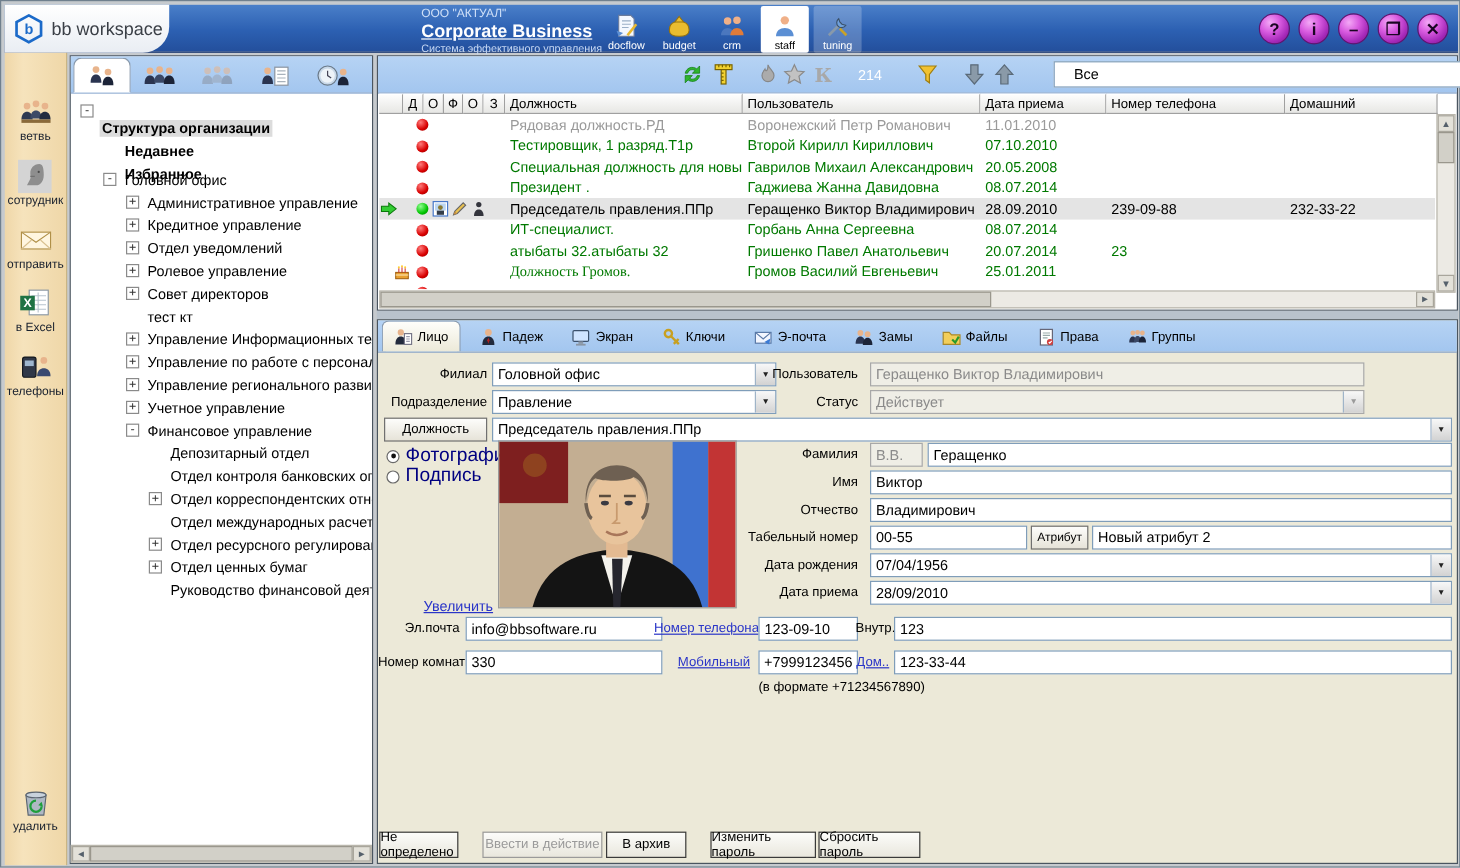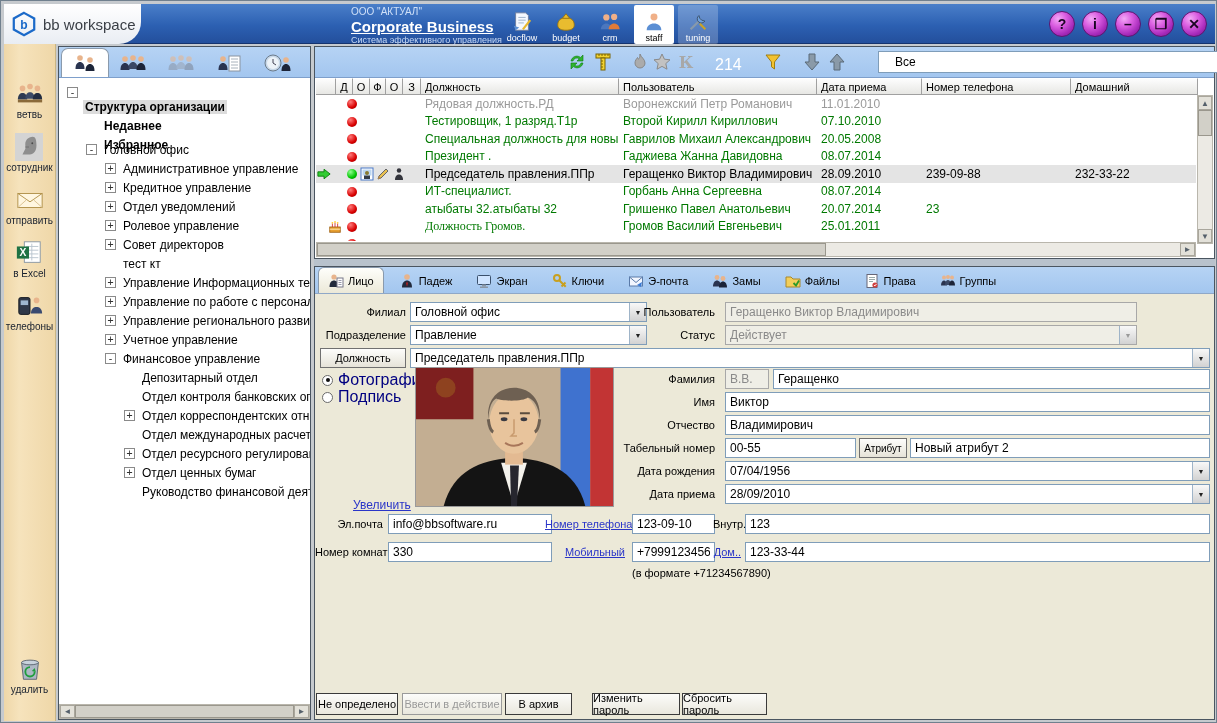--- a/index.html
+++ b/index.html
@@ -66,21 +66,21 @@
 .tree-hscroll .sbtn { width:15px; height:100%; }
 .tree-hscroll .sthumb { flex:1; }
 
 
 .grid-panel { position:absolute; left:313px; top:45px; width:901px; height:213px;
   background:#fff; border:1px solid #4A5560; }
 .grid-toolbar { position:absolute; left:0; top:0; right:0; height:31px;
   background:linear-gradient(#B6D3F4,#A3C6EF); border-bottom:1px solid #7E9FCB; }
 .gt-icon { position:absolute; top:5px; width:20px; height:20px; cursor:pointer; }
 .gt-icon svg { width:20px; height:20px; display:block; }
-.gt-count { position:absolute; left:400px; top:9px; color:#fff; font-size:16px; }
+.gt-count { position:absolute; left:400px; top:9px; color:#fff; font-size:12px; }
 .gt-combo { position:absolute; left:563px; top:4px; width:358px; height:22px; background:#fff;
   border:1px solid #7F9DB9; display:flex; align-items:center; font-size:12px; padding-left:16px; cursor:pointer; }
 .gt-combo .arrow { margin-left:auto; width:18px; height:100%; background:linear-gradient(#F6F6F6,#D2D2D2);
   border-left:1px solid #9FB4C8; display:flex; align-items:center; justify-content:center; font-size:7px; color:#777; }
 .grid-header { position:absolute; left:1px; right:18px; top:31px; height:17px; display:flex; }
 .gh-cell { background:linear-gradient(#FDFDFD,#E7E7E4); border-right:1px solid #A0A0A0; border-bottom:1px solid #A0A0A0;
   border-top:1px solid #fff; font-size:11px; color:#000; display:flex; align-items:center;
   padding-left:4px; overflow:hidden; white-space:nowrap; flex:none; cursor:pointer; }
 .gh-cell.narrow { justify-content:center; padding-left:0; }
 .grid-rows { position:absolute; left:1px; right:18px; top:48px; height:146px; overflow:hidden; }
@@ -843,20 +843,20 @@
     <input class="xp-input" style="left: 317px; top: 247px; width: 83px;" value="123-09-10">
     <span class="flabel" style="left:398px;top:251px;width:28px">Внутр.</span>
     <input class="xp-input" style="left: 430px; top: 247px; width: 465px;" value="123">
     <span class="link" style="left:230px;top:279px;width:80px;text-align:right">Мобильный</span>
     <input class="xp-input" style="left: 317px; top: 275px; width: 83px;" value="+79991234567">
     <span class="link" style="left:398px;top:279px;width:28px;text-align:right">Дом..</span>
     <input class="xp-input" style="left: 430px; top: 275px; width: 465px;" value="123-33-44">
     <span class="note" style="left:317px;top:300px">(в формате +71234567890)</span>
 
     <div id="btnRow">
-        <div class="btnrow-btn" style="left: 1px; width: 82px; top: 426px;">Не определено</div>
+        <div class="btnrow-btn" style="left: 1px; width: 66px; top: 426px;">Не определено</div>
         <div class="btnrow-btn disabled" style="left: 87px; width: 100px; top: 426px;">Ввести в действие</div>
         <div class="btnrow-btn" style="left: 190px; width: 67px; top: 426px;">В архив</div>
         <div class="btnrow-btn" style="left: 277px; width: 88px; top: 426px;">Изменить пароль</div>
         <div class="btnrow-btn" style="left: 367px; width: 85px; top: 426px;">Сбросить пароль</div>
       </div>
   </div>
 </div>
 
 </body></html>

